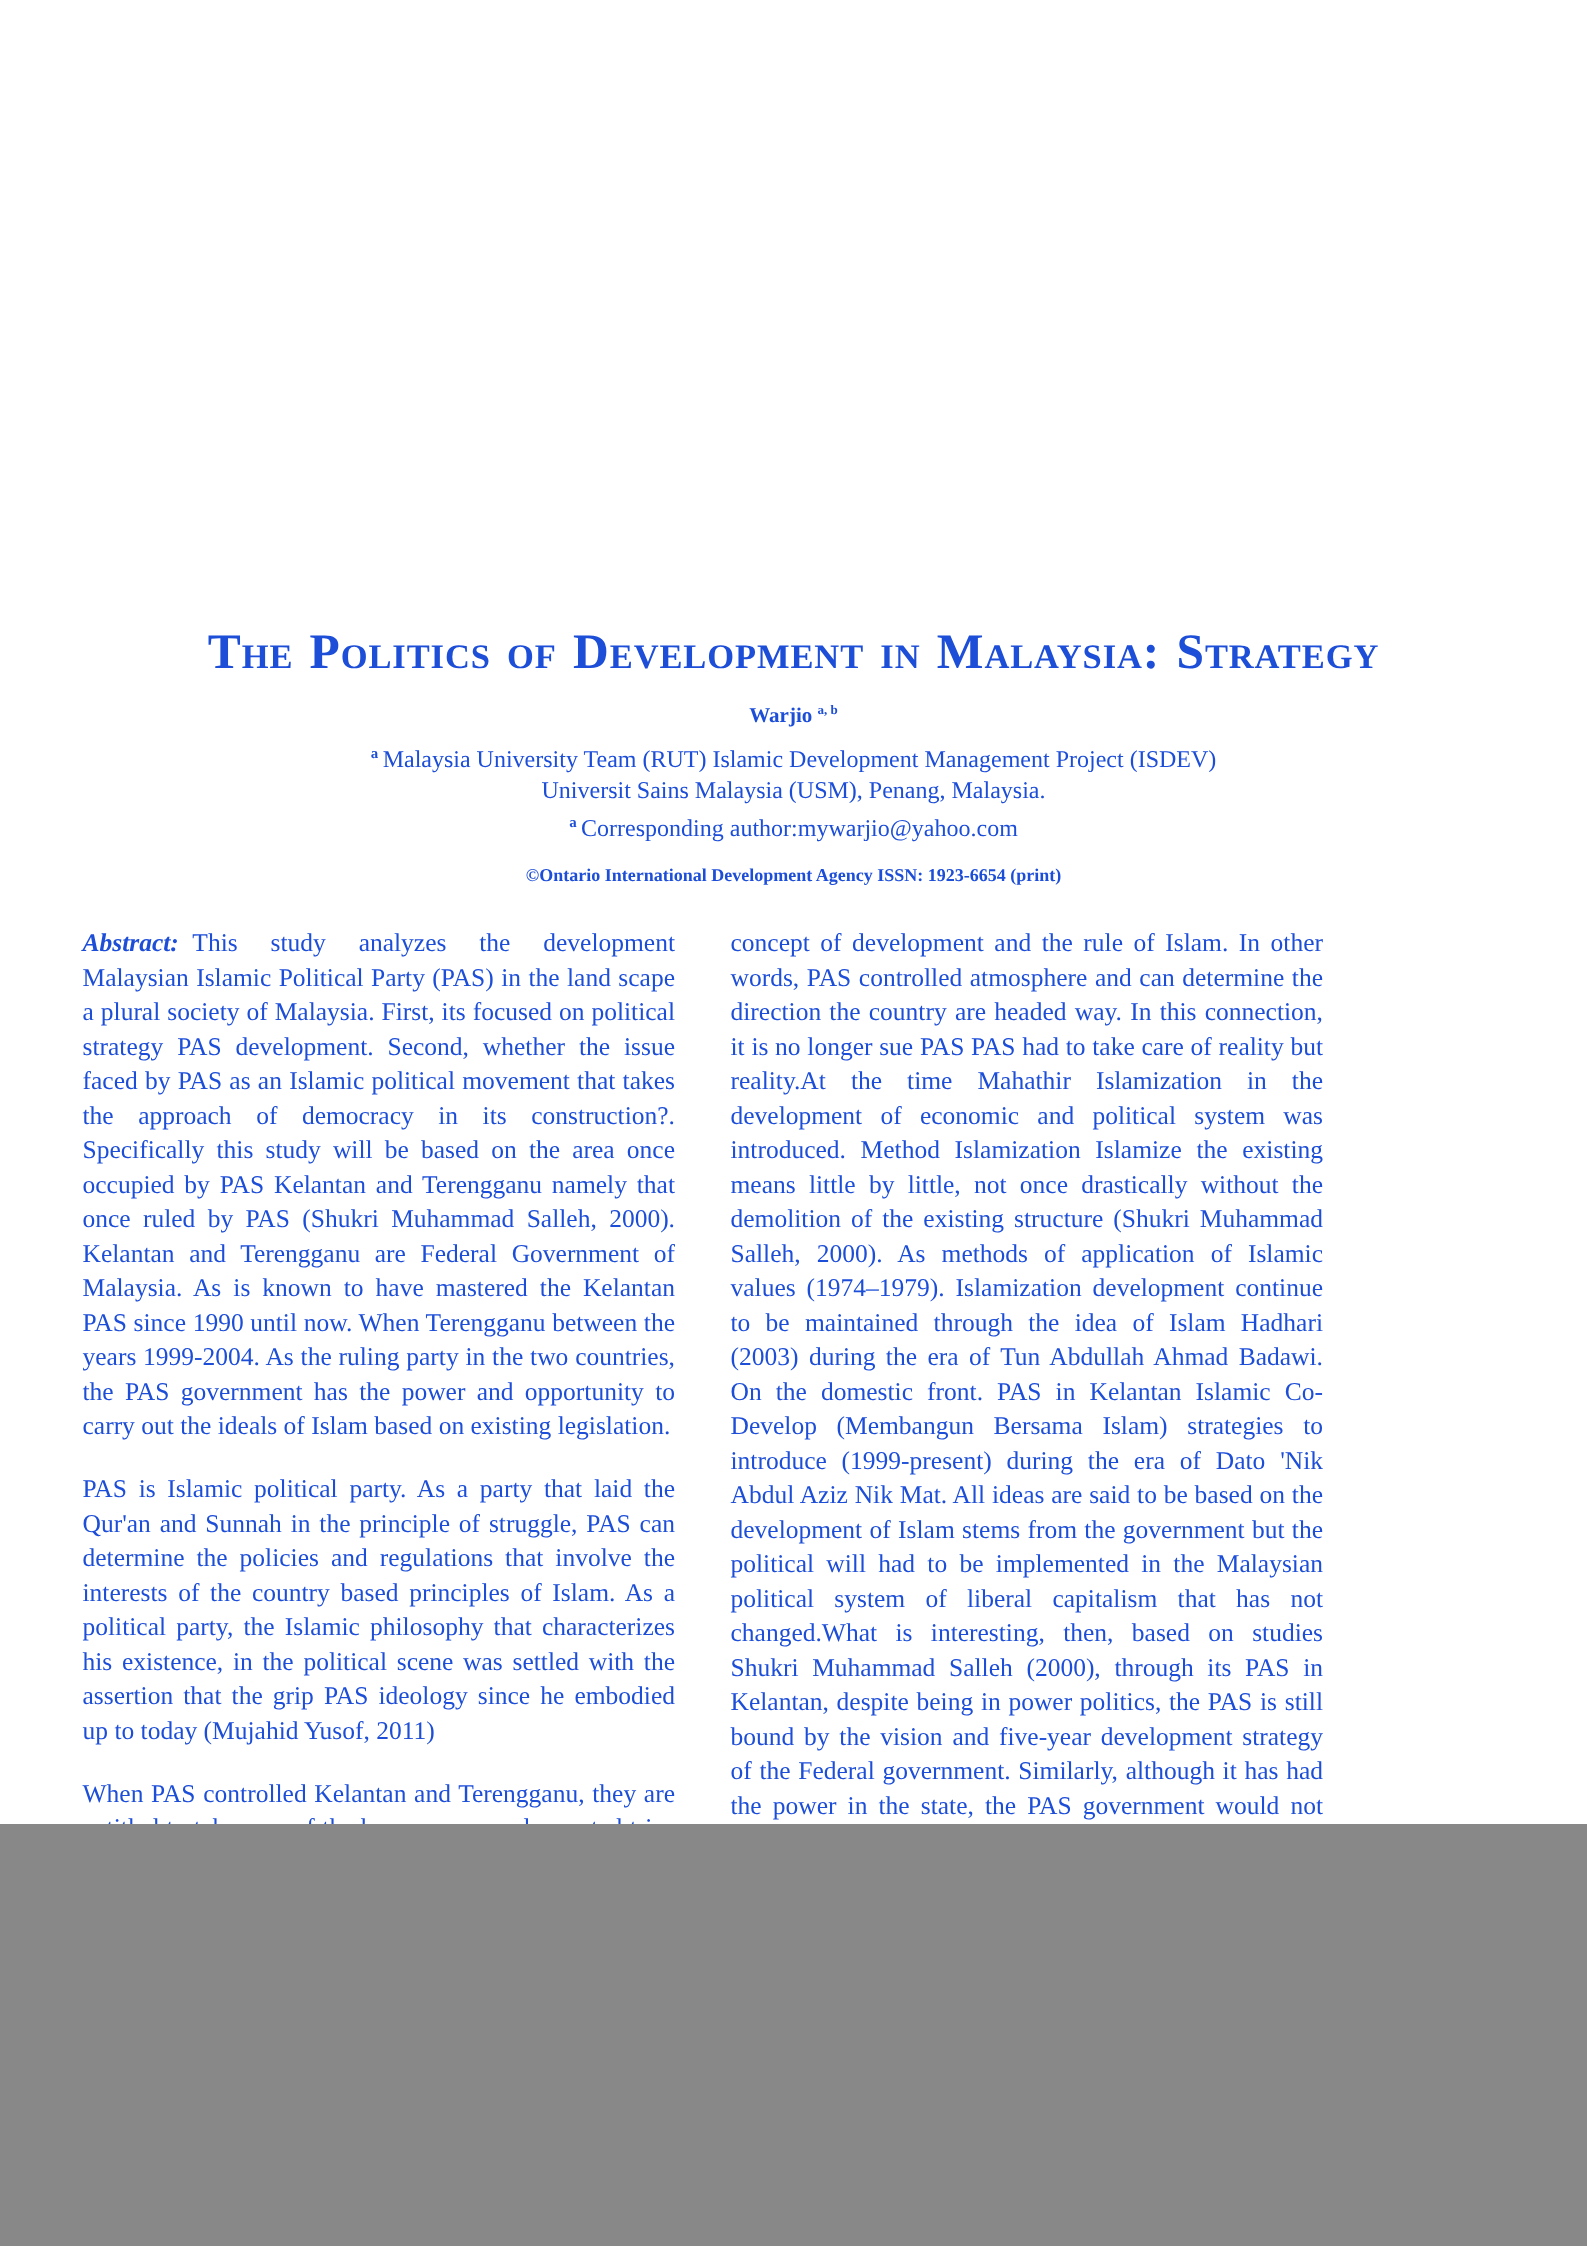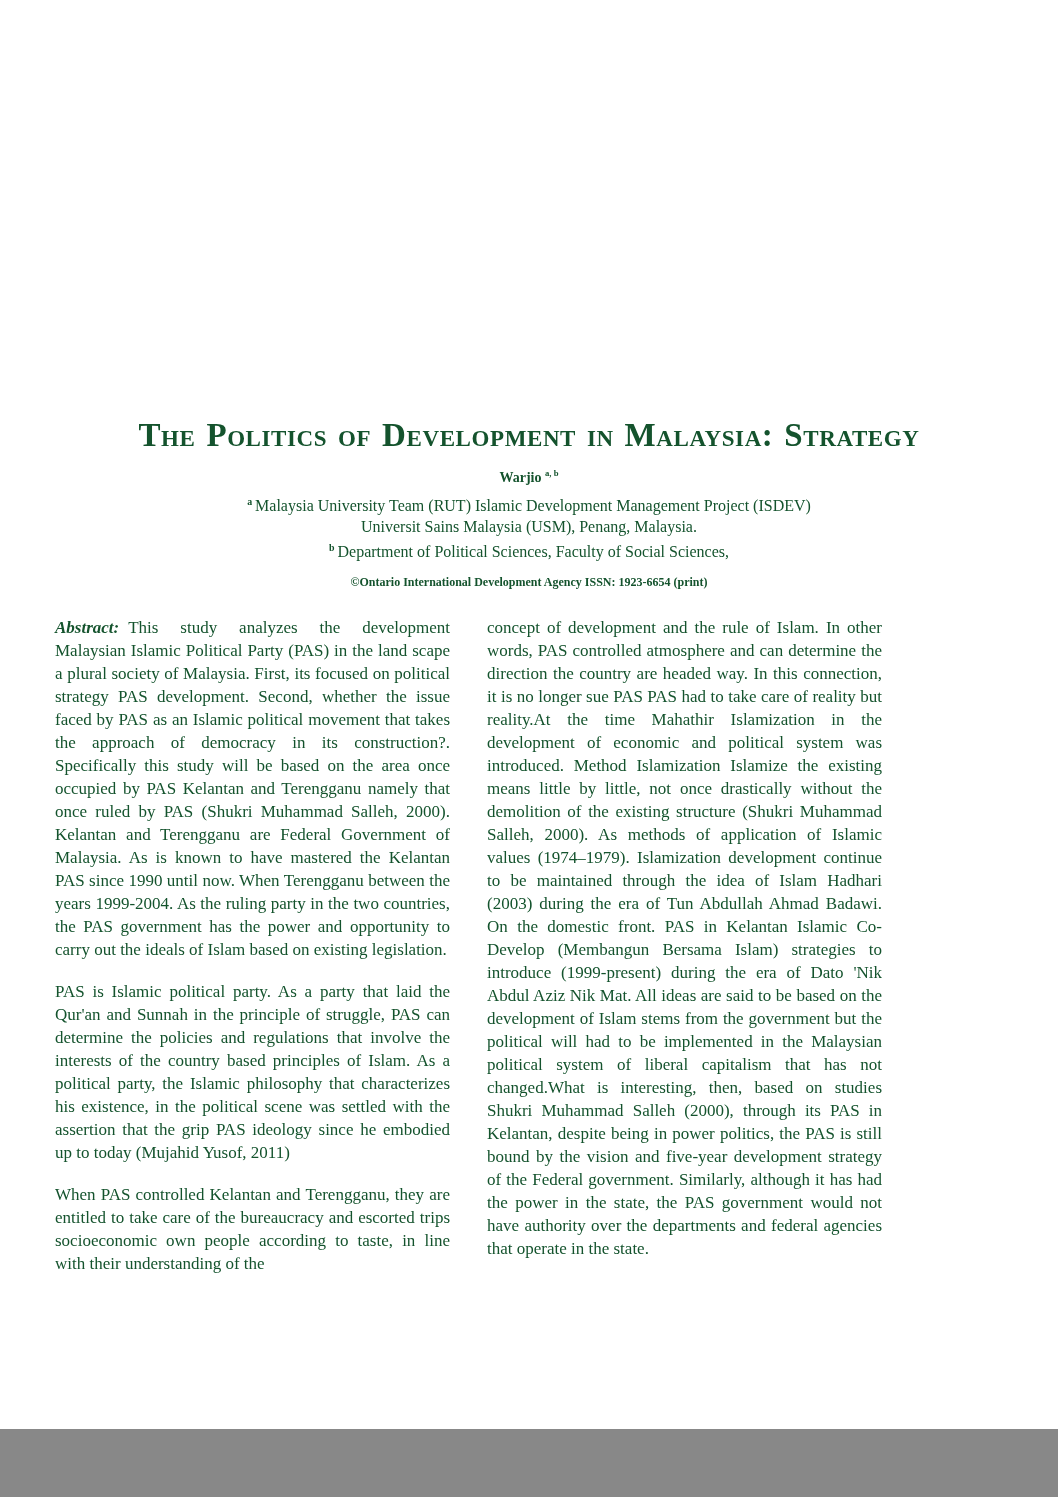--- a/index.html
+++ b/index.html
@@ -1,23 +1,23 @@
 <!DOCTYPE html>
 <html><head>
 <meta charset="utf-8">
 <style>
   html, body { margin: 0; padding: 0; background: #888; }
   .page {
     position: relative;
     width: 1058px;
-    height: 1429px;
+    height: 1216px;
     margin: 0 auto;
     background: #ffffff;
     font-family: "Liberation Serif", "DejaVu Serif", serif;
-    color: #14532d;
+    color: #1d4ed8;
     overflow: hidden;
   }
   .header { padding-top: 412px; text-align: center; }
   .paper-title {
     font-weight: bold;
     font-variant: small-caps;
     font-size: 33px;
     line-height: 47px;
     letter-spacing: 0.6px;
     word-spacing: 2px;
@@ -81,21 +81,21 @@
     </div>
 
     <div class="affiliations">
       <div>
         <span class="sup">a</span><span>Malaysia University Team (RUT) Islamic Development Management Project (ISDEV)</span>
       </div>
       <div>
         <span>Universit Sains Malaysia (USM), Penang, Malaysia.</span>
       </div>
       <div>
-        <span class="sup">b</span><span>Department of Political Sciences, Faculty of Social Sciences,</span>
+        <span class="sup">a</span><span>Corresponding author:mywarjio@yahoo.com</span>
       </div>
     </div>
 
     <div class="publisher">
       <div>©Ontario International Development Agency ISSN: 1923-6654 (print)</div>
     </div>
 
   </div>
 
   <div class="body-columns">

